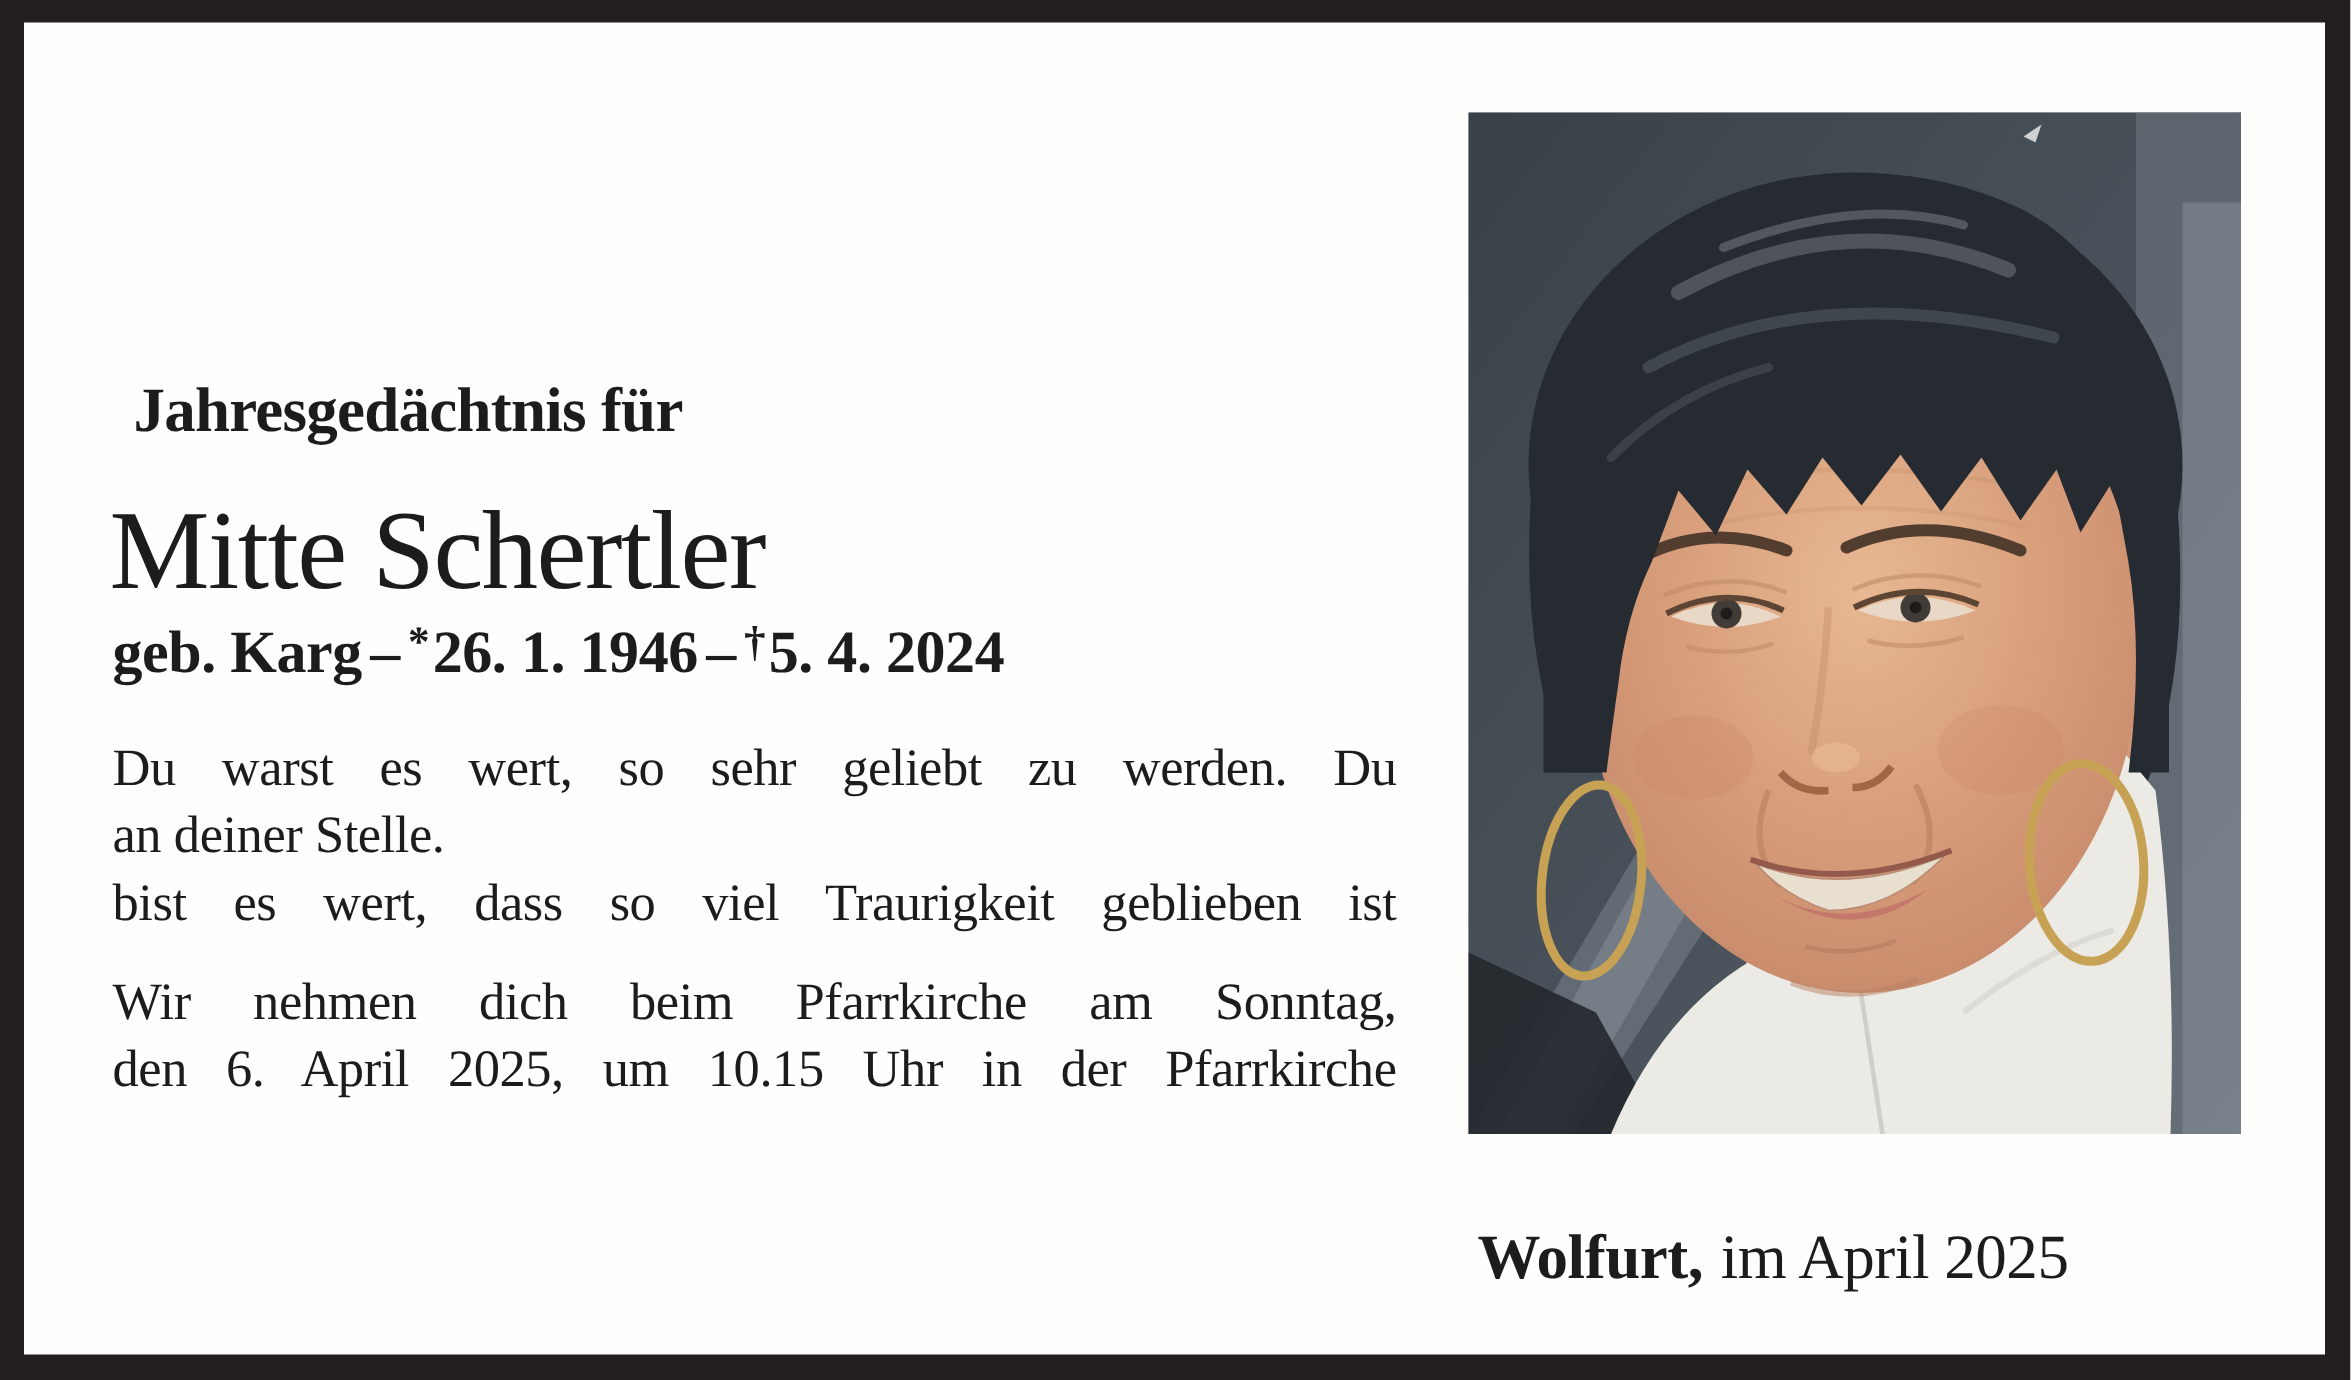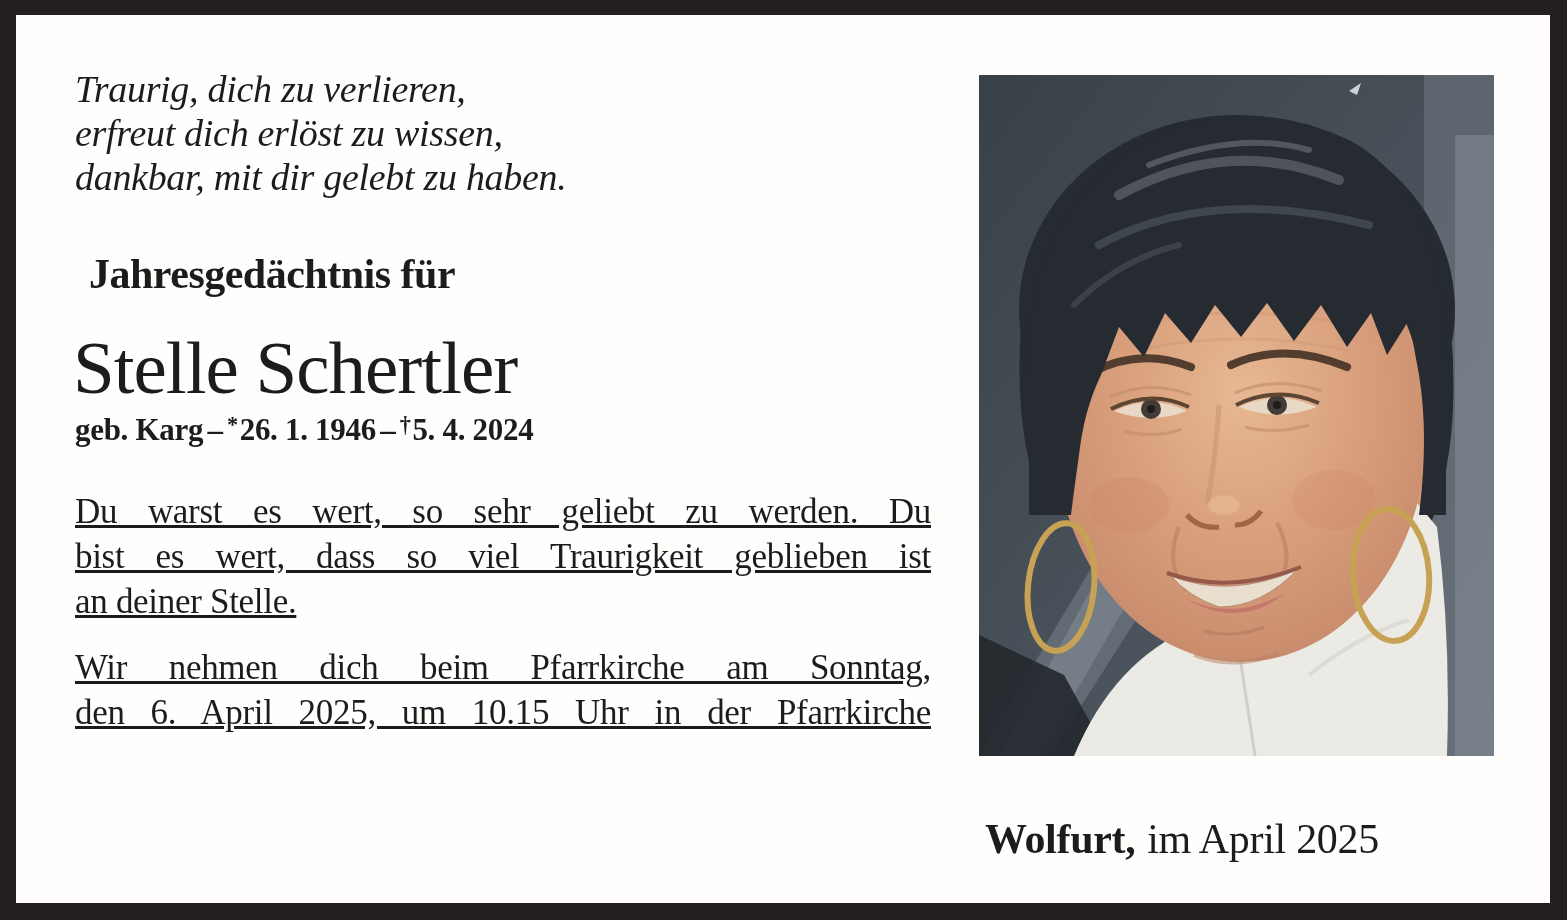--- a/index.html
+++ b/index.html
@@ -44,39 +44,39 @@
     margin-left:14px;
   }
   .name{
     position:absolute;left:57px;top:314px;
     font-size:75px;line-height:1.05;
     font-weight:normal;
     letter-spacing:-1px;
   }
   .dates{
     position:absolute;left:59px;top:396px;
-    font-size:31px;line-height:1.2;
+    font-size:40px;line-height:1.2;
     font-weight:bold;
     letter-spacing:-0.3px;
     white-space:nowrap;
   }
   .dates .dash{margin:0 0.14em;}
   .dates .sym{
     font-size:0.72em;
     vertical-align:0.38em;
     margin-right:0.08em;
   }
   .para{
     position:absolute;left:59px;width:856px;
     font-size:35px;line-height:45px;
     letter-spacing:-0.3px;
   }
   .para1{top:474px;}
   .para2{top:630px;}
-  .justify .tline{text-align:justify;text-align-last:justify;text-decoration:underline;}
+  .justify .tline{text-align:justify;text-align-last:justify;}
   .justify .tline.last{text-align-last:left;}
   .footer-left{
     position:absolute;left:59px;top:800px;
     font-size:38px;font-weight:bold;
     letter-spacing:-0.3px;
   }
   .footer-right{
     position:absolute;left:969px;top:800px;
     font-size:42px;
     letter-spacing:-0.3px;
@@ -94,38 +94,33 @@
   .ph-hair{fill:var(--hair);}
   .ph-shirt-fill{fill:var(--shirt);}
   .ph-earring{stroke:var(--earring-gold);fill:none;stroke-width:6;}
 </style>
 </head>
 <body>
 
 <div class="stage">
   <div class="card">
 
-    <div class="verse">
-        <div class="tline">Traurig, dich zu verlieren,</div>
-        <div class="tline">erfreut dich erlöst zu wissen,</div>
-        <div class="tline last">dankbar, mit dir gelebt zu haben.</div>
-      </div>
 
     <h2 class="occasion">Jahresgedächtnis für</h2>
 
-    <h1 class="name">Stelle Schertler</h1>
+    <h1 class="name">Mitte Schertler</h1>
 
     <div class="dates">
       <span>geb. Karg</span><span class="dash">–</span><span class="sym">*</span><span>26. 1. 1946</span><span class="dash">–</span><span class="sym">†</span><span>5. 4. 2024</span>
     </div>
 
     <div class="para para1 justify">
         <div class="tline">Du warst es wert, so sehr geliebt zu werden. Du</div>
+        <div class="tline last">an deiner Stelle.</div>
         <div class="tline">bist es wert, dass so viel Traurigkeit geblieben ist</div>
-        <div class="tline last">an deiner Stelle.</div>
       </div>
 
     <div class="para para2 justify">
         <div class="tline">Wir nehmen dich beim Pfarrkirche am Sonntag,</div>
         <div class="tline">den 6. April 2025, um 10.15 Uhr in der Pfarrkirche</div>
       </div>
 
 
     <div class="footer-right">
       <span class="place">Wolfurt,</span><span class="when">im April 2025</span>

